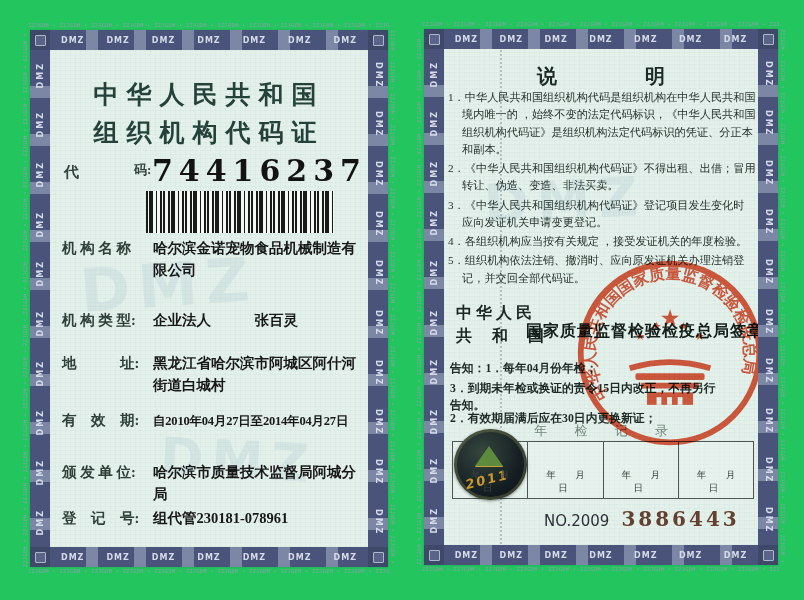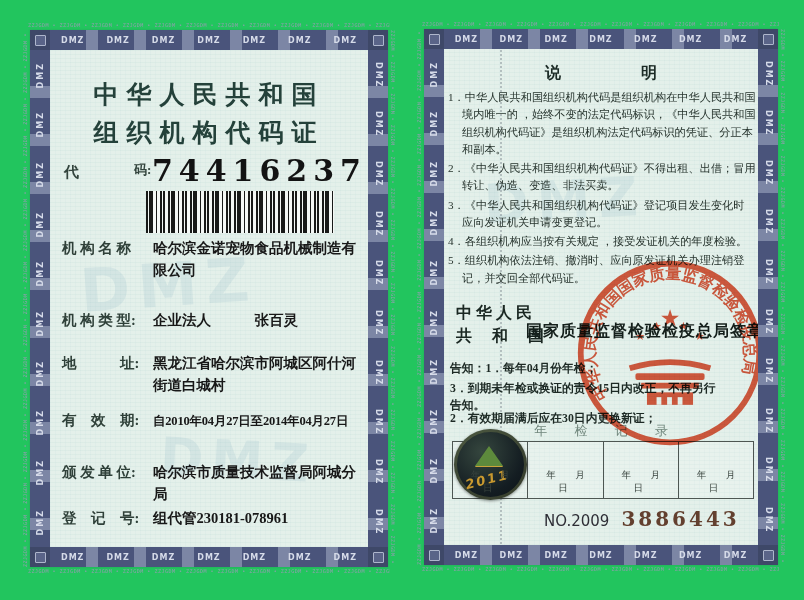--- a/index.html
+++ b/index.html
@@ -65,21 +65,21 @@
   .lrow { position:absolute; left:12px; right:4px; display:flex; gap:3px; }
   .lrow .lbl { flex:0 0 88px; font-size:14.5px; font-weight:600; color:#2f4039; line-height:1.4; }
   .lrow .val { font-size:14.5px; font-weight:bold; color:#181818; line-height:1.5; }
   .lrow.r1{top:188px} .lrow.r2{top:260px} .lrow.r3{top:303px}
   .lrow.r4{top:360px} .lrow.r5{top:412px} .lrow.r6{top:458px}
   .lrow.r4 .val { font-size:12.5px; white-space:nowrap; letter-spacing:-.2px; padding-top:2px; }
   
   .fold-line { position:absolute; left:56px; top:-2px; bottom:-2px;
                border-left:2px dotted rgba(90,100,112,.35); }
   .rp-header { position:absolute; top:14px; left:0; right:0; text-align:center;
-               font-size:16px; font-weight:bold; letter-spacing:16px; color:#1c2b26; text-indent:16px; }
+               font-size:20px; font-weight:bold; letter-spacing:16px; color:#1c2b26; text-indent:16px; }
   .rp-notes  { position:absolute; top:40px; left:4px; right:0; }
   .note { font-size:11.2px; line-height:1.54; color:#26332d;
           text-indent:-14px; padding-left:14px; margin-bottom:2px; }
   .issuer1 { position:absolute; left:12px; top:254px; font-size:16px; font-weight:bold;
              letter-spacing:4px; color:#1a2722; }
   .issuer2 { position:absolute; left:12px; top:277px; font-size:16px; font-weight:bold;
              letter-spacing:8px; color:#1a2722; }
   .issuer-title { position:absolute; left:82px; top:272px; font-size:16px; font-weight:bold;
                   color:#141f1b; letter-spacing:1px; white-space:nowrap; }
   .notice { position:absolute; left:6px; right:36px; font-size:11.8px; font-weight:bold;

